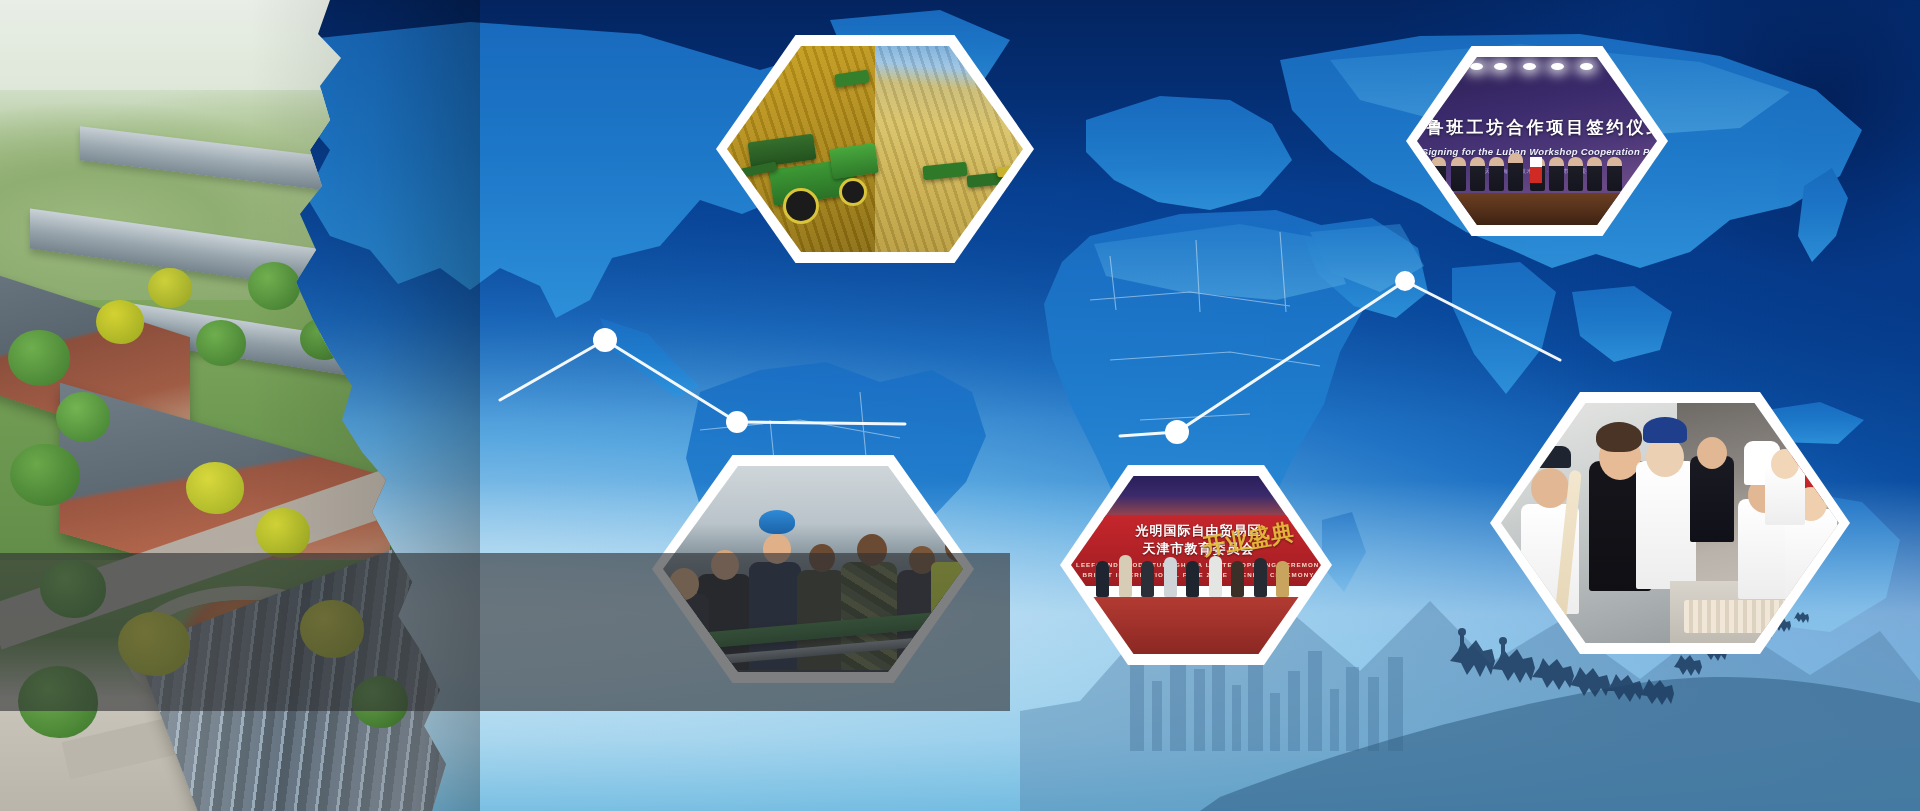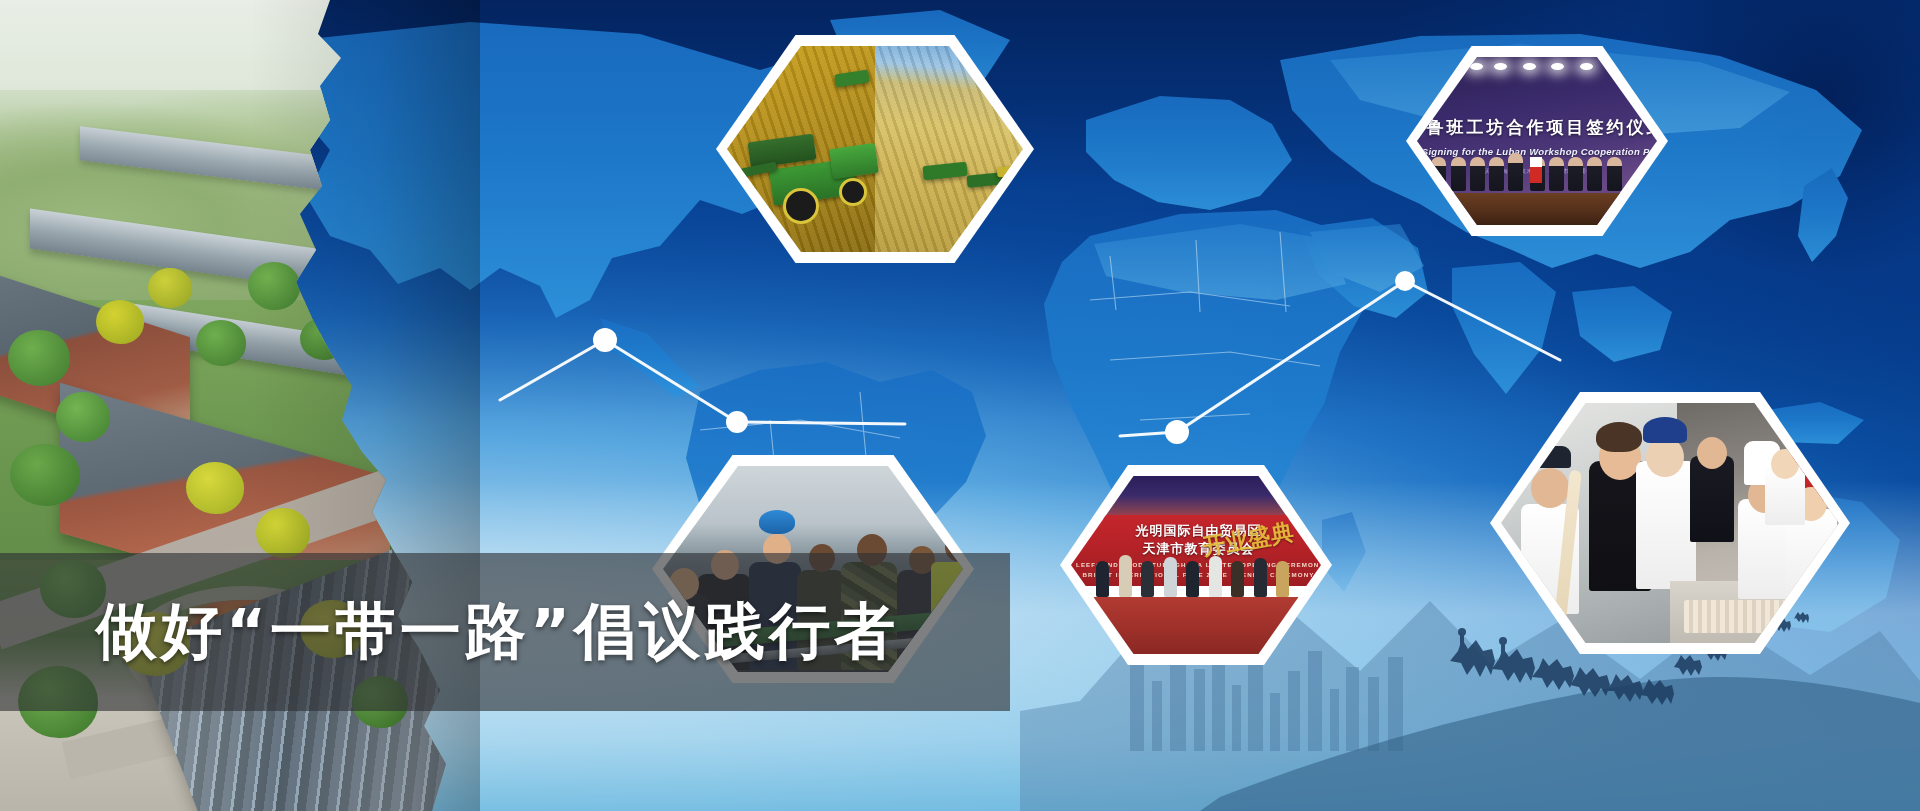--- a/index.html
+++ b/index.html
@@ -567,15 +567,14 @@
       <div class="chefhat" style="left:72%; top:16%;width:36px;height:44px;"></div>
       <div class="chefbody" style="left:84%; top:44%;width:52px;height:96px;"></div>
       <div class="face" style="left:87%; top:35%;width:32px;height:34px;background:#f0cfae;"></div>
       <div class="chefbody" style="left:78%; top:26%;width:40px;height:60px;"></div>
       <div class="face" style="left:80%; top:19%;width:28px;height:30px;background:#f2d6b8;"></div>
       <div class="dough"></div>
     </div>
   </div>
 
   <div class="headline-band"></div>
-  <div class="headline">做好“一带一路”倡议践行者</div>
 
 </div>
 
 </body></html>

